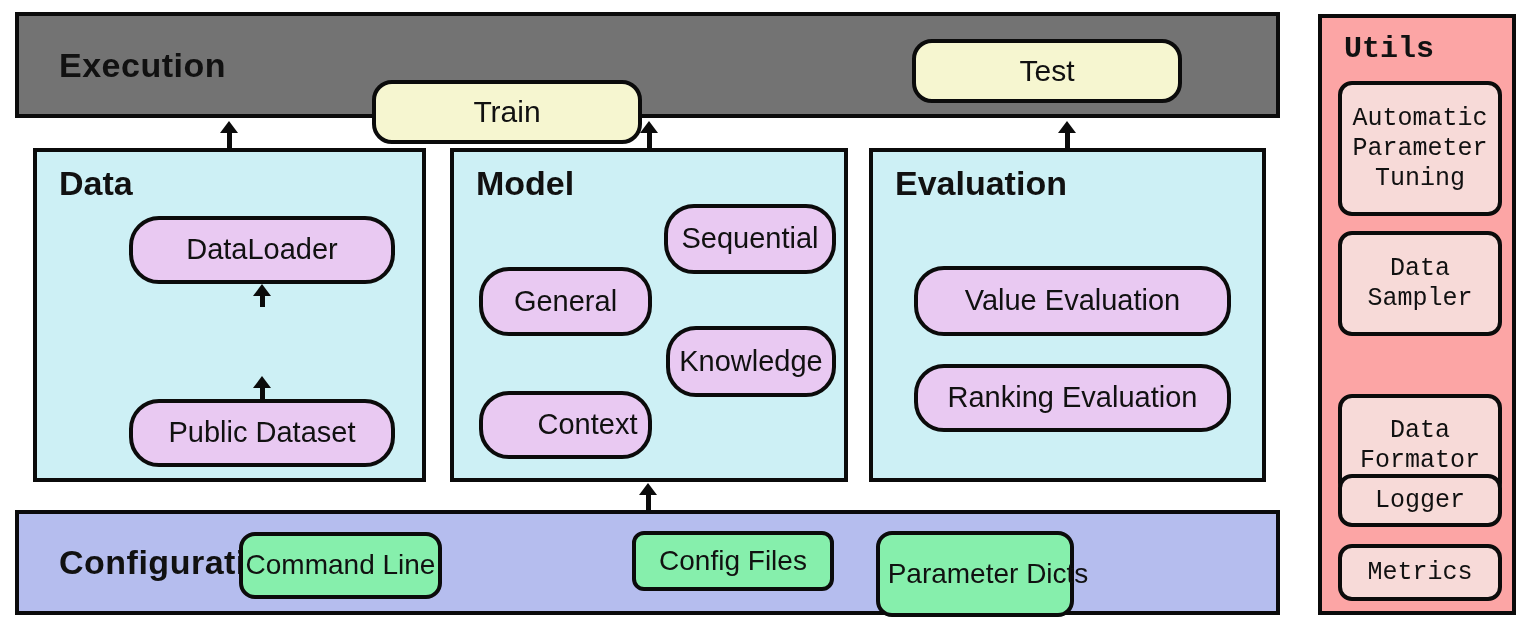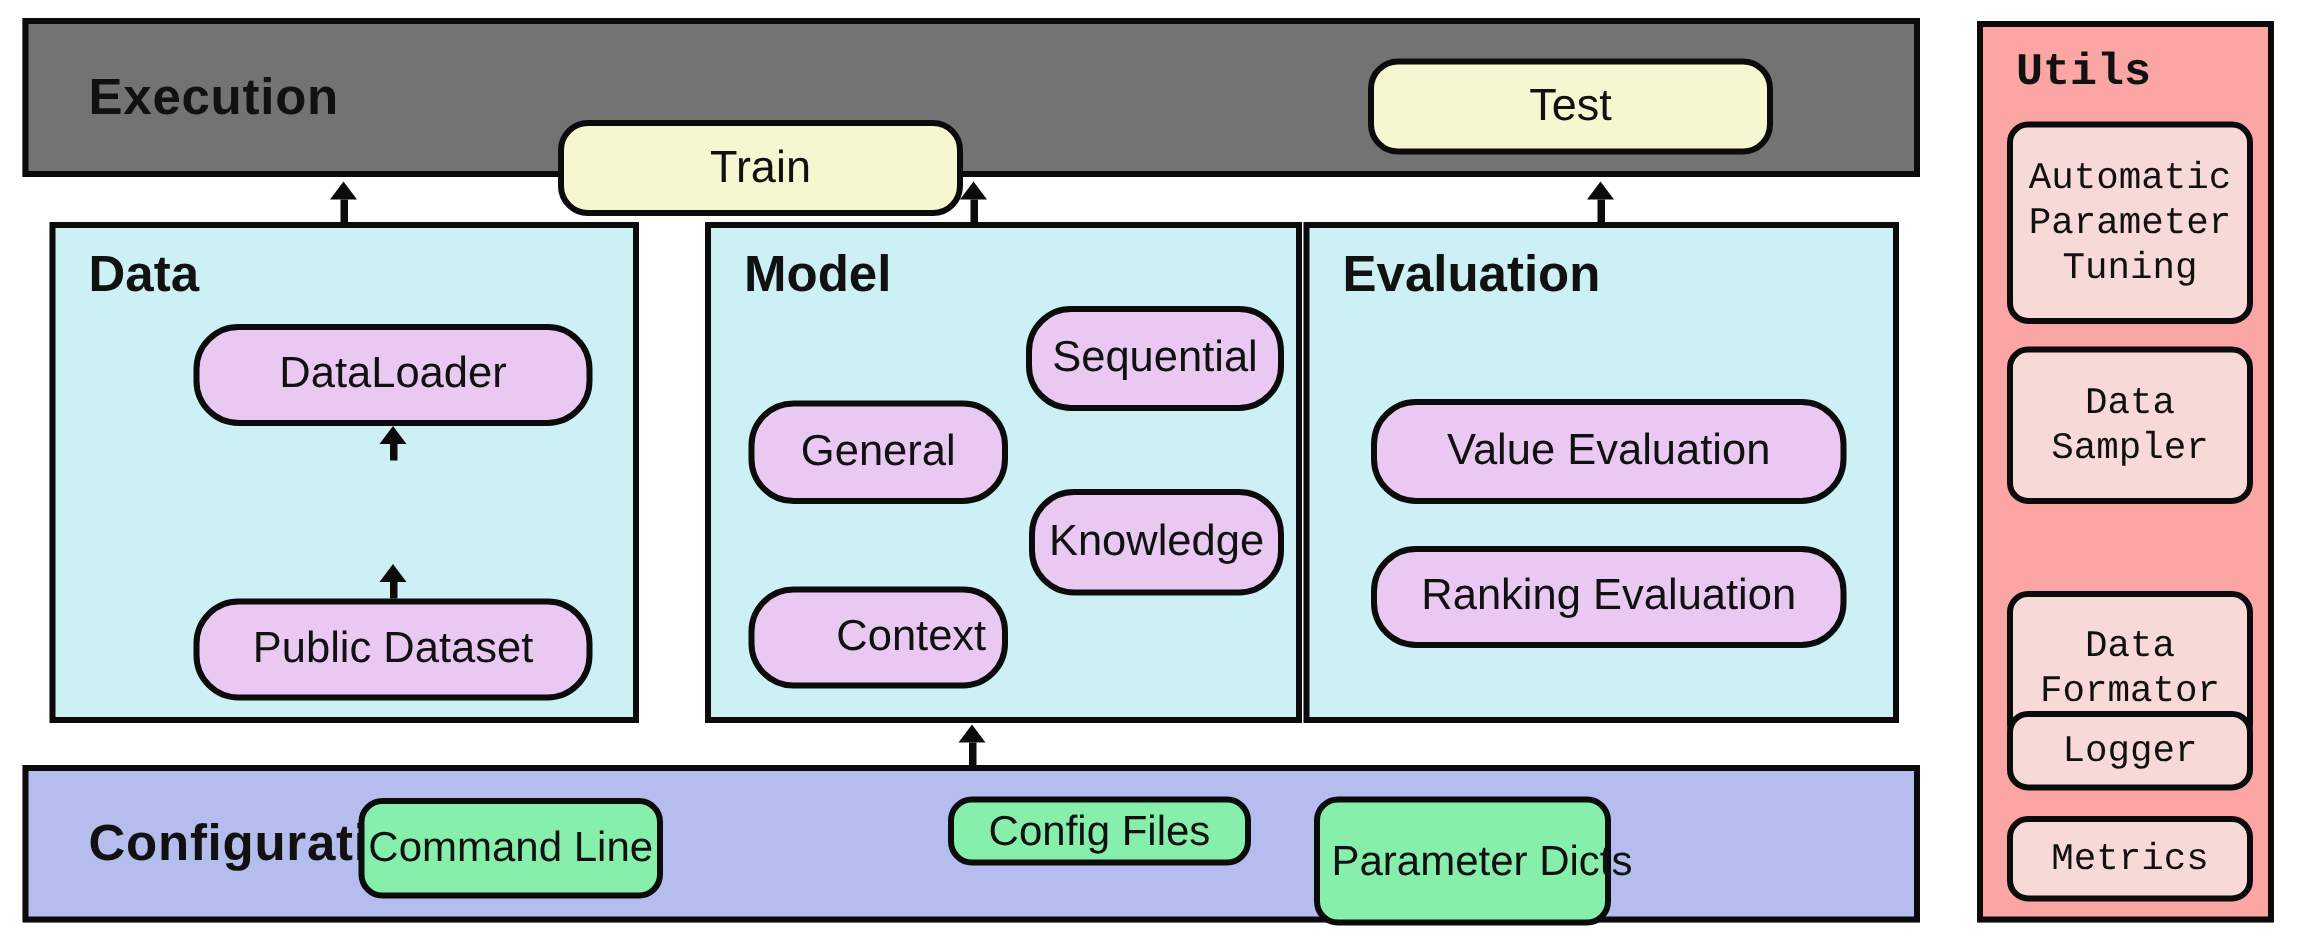--- a/index.html
+++ b/index.html
@@ -49,38 +49,38 @@
     <div class="arrow" style="left:216px;top:132px;height:23px;">
       <div class="arrow-head"></div>
       <div class="arrow-shaft"></div>
     </div>
     <div class="arrow" style="left:216px;top:224px;height:23px;">
       <div class="arrow-head"></div>
       <div class="arrow-shaft"></div>
     </div>
   </div>
 
-  <div class="section module-bg" style="left:450px;top:148px;width:398px;height:334px;margin-left:20px;">
+  <div class="section module-bg" style="left:450px;top:148px;width:398px;height:334px;">
     <div class="corner-title">Model</div>
     <div class="node module-node" style="left:210px;top:52px;width:172px;height:70px;">Sequential</div>
     <div class="node module-node" style="left:25px;top:115px;width:173px;height:69px;">General</div>
     <div class="node module-node" style="left:212px;top:174px;width:170px;height:71px;">Knowledge</div>
     <div class="node module-node" style="left:25px;top:239px;width:173px;height:68px;padding-left:44px;">Context</div>
   </div>
 
   <div class="section module-bg" style="left:869px;top:148px;width:397px;height:334px;">
     <div class="corner-title">Evaluation</div>
     <div class="node module-node" style="left:41px;top:114px;width:317px;height:70px;">Value Evaluation</div>
     <div class="node module-node" style="left:41px;top:212px;width:317px;height:68px;">Ranking Evaluation</div>
   </div>
 
   <div class="section config-bg" style="left:15px;top:510px;width:1265px;height:105px;">
     <div class="bar-title">Configuration</div>
     <div class="node config-node" style="left:220px;top:18px;width:203px;height:67px;">Command Line</div>
-    <div class="node config-node" style="left:613px;top:17px;width:202px;height:46px;">Config Files</div>
+    <div class="node config-node" style="left:613px;top:17px;width:202px;height:60px;border-radius:12px;">Config Files</div>
     <div class="node config-node" style="left:857px;top:17px;width:198px;height:86px;padding-left:26px;">Parameter Dicts</div>
   </div>
 
   <div class="section utils-bg" style="left:1318px;top:14px;width:198px;height:601px;">
     <div class="utils-title">Utils</div>
     <div class="node utils-node" style="left:16px;top:63px;width:164px;height:135px;">Automatic Parameter Tuning</div>
     <div class="node utils-node" style="left:16px;top:213px;width:164px;height:105px;">Data Sampler</div>
     <div class="node utils-node" style="left:16px;top:336px;width:164px;height:103px;margin-top:40px;">Data Formator</div>
     <div class="node utils-node" style="left:16px;top:456px;width:164px;height:53px;">Logger</div>
     <div class="node utils-node" style="left:16px;top:526px;width:164px;height:57px;">Metrics</div>

